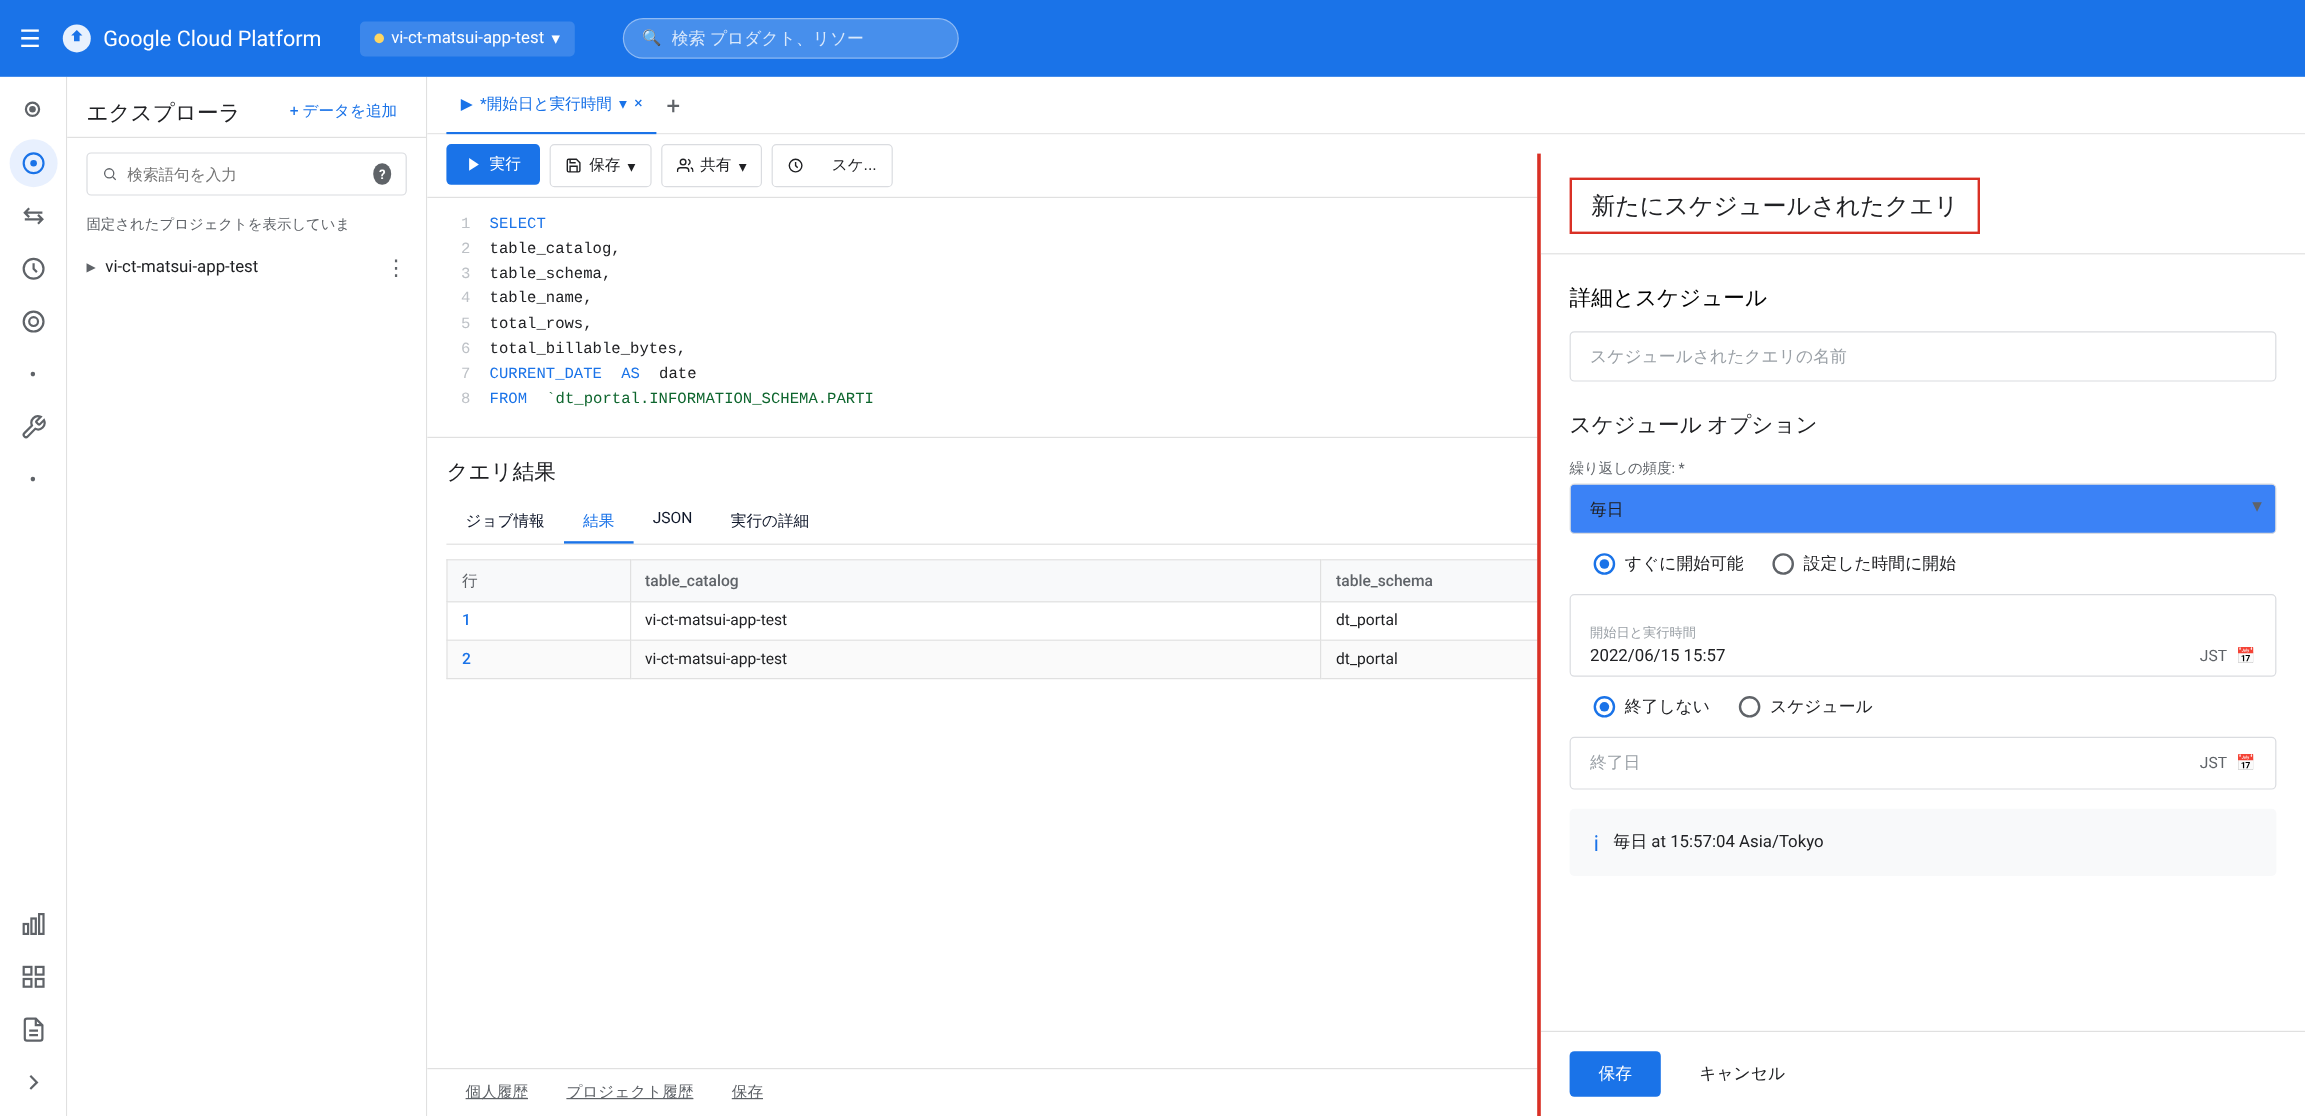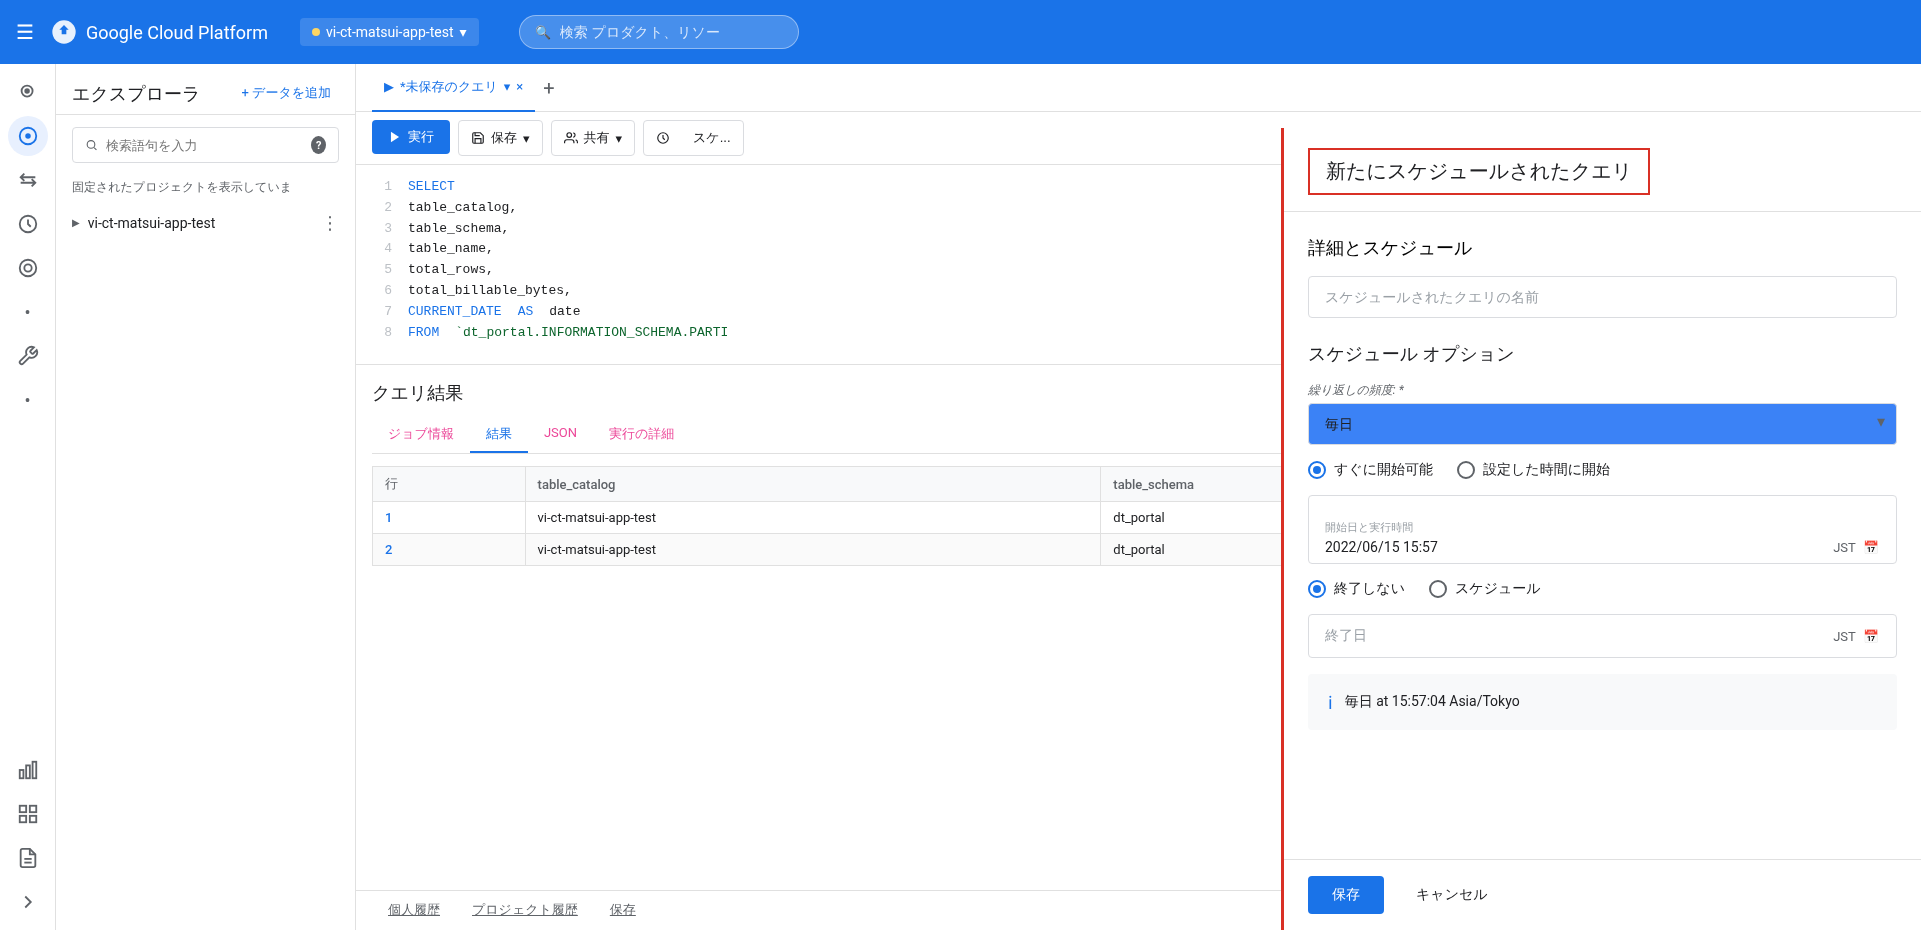--- a/index.html
+++ b/index.html
@@ -146,21 +146,21 @@
     }
     .code-line { display: flex; gap: 16px; }
     .code-line-num { color: #bdc1c6; min-width: 20px; text-align: right; user-select: none; }
     .code-keyword { color: #1a73e8; }
     .code-string { color: #0d652d; }
     .code-default { color: #202124; }
 
     .results-section { background: white; padding: 16px; flex: 1; overflow: auto; }
     .results-title { font-size: 18px; font-weight: 500; color: #202124; margin-bottom: 12px; }
     .results-tabs { display: flex; gap: 0; border-bottom: 1px solid #e0e0e0; margin-bottom: 12px; }
-    .results-tab { padding: 8px 16px; font-size: 13px; color: #ec4899; cursor: pointer; border-bottom: 2px solid transparent; }
+    .results-tab { padding: 8px 16px; font-size: 13px; color: #0f172a; cursor: pointer; border-bottom: 2px solid transparent; }
     .results-tab.active { color: #1a73e8; border-bottom: 2px solid #1a73e8; }
     .results-table { width: 100%; border-collapse: collapse; font-size: 13px; }
     .results-table th { background: #f8f9fa; padding: 8px 12px; text-align: left; border: 1px solid #e0e0e0; color: #5f6368; font-weight: 500; }
     .results-table td { padding: 8px 12px; border: 1px solid #e0e0e0; color: #202124; }
     .results-table tr:nth-child(even) td { background: #fafafa; }
     .row-num { color: #1a73e8; font-weight: 500; }
 
     .bottom-tabs {
       background: white;
       border-top: 1px solid #e0e0e0;
@@ -206,32 +206,32 @@
     .form-input {
       border: 1px solid #dadce0; border-radius: 4px;
       padding: 12px 16px; font-size: 14px; color: #202124;
       outline: none; width: 100%;
     }
     .form-input::placeholder { color: #9aa0a6; }
 
     .schedule-options-section { display: flex; flex-direction: column; gap: 16px; }
     .schedule-section-title { font-size: 18px; font-weight: 500; color: #202124; }
     .dropdown-field { position: relative; }
-    .dropdown-label { font-size: 12px; color: #5f6368; margin-bottom: 4px; font-style: italic; }
+    .dropdown-label { font-size: 12px; color: #5f6368; margin-bottom: 4px; }
     .dropdown-select {
       width: 100%; border: 1px solid #dadce0; border-radius: 4px;
       padding: 12px 40px 12px 16px; font-size: 14px; color: #202124;
       background: #3b82f6; appearance: none; cursor: pointer; outline: none;
     }
     .dropdown-arrow {
       position: absolute; right: 12px; bottom: 14px;
       color: #5f6368; pointer-events: none; font-size: 16px;
     }
 
-    .radio-group { display: flex; align-items: center; gap: 24px; }
+    .radio-group { display: flex; align-items: center; gap: 24px; margin-left: 20px; }
     .radio-option { display: flex; align-items: center; gap: 8px; cursor: pointer; font-size: 14px; color: #202124; }
     .radio-circle {
       width: 18px; height: 18px; border-radius: 50%;
       border: 2px solid #1a73e8; display: flex; align-items: center; justify-content: center;
     }
     .radio-circle.checked::after {
       content: ''; width: 8px; height: 8px; border-radius: 50%; background: #1a73e8;
     }
     .radio-circle.unchecked { border-color: #5f6368; }
 
@@ -388,21 +388,21 @@
       <span class="explorer-project-name">vi-ct-matsui-app-test</span>
       <span class="explorer-project-dots">⋮</span>
     </div>
   </div>
 
   <div class="main-content">
 
     <div class="query-tabs">
       <div class="query-tab">
         <span>▶</span>
-        <span>*未保存のクエリ</span>
+        <span>*開始日と実行時間</span>
         <span>▾</span>
         <span>×</span>
       </div>
       <span style="color:#5f6368;font-size:20px;cursor:pointer;">+</span>
     </div>
 
     <div class="query-toolbar">
       <button class="btn-run">
         <svg width="14" height="14" viewBox="0 0 24 24" fill="white">
             <polygon points="5,3 19,12 5,21"></polygon>

